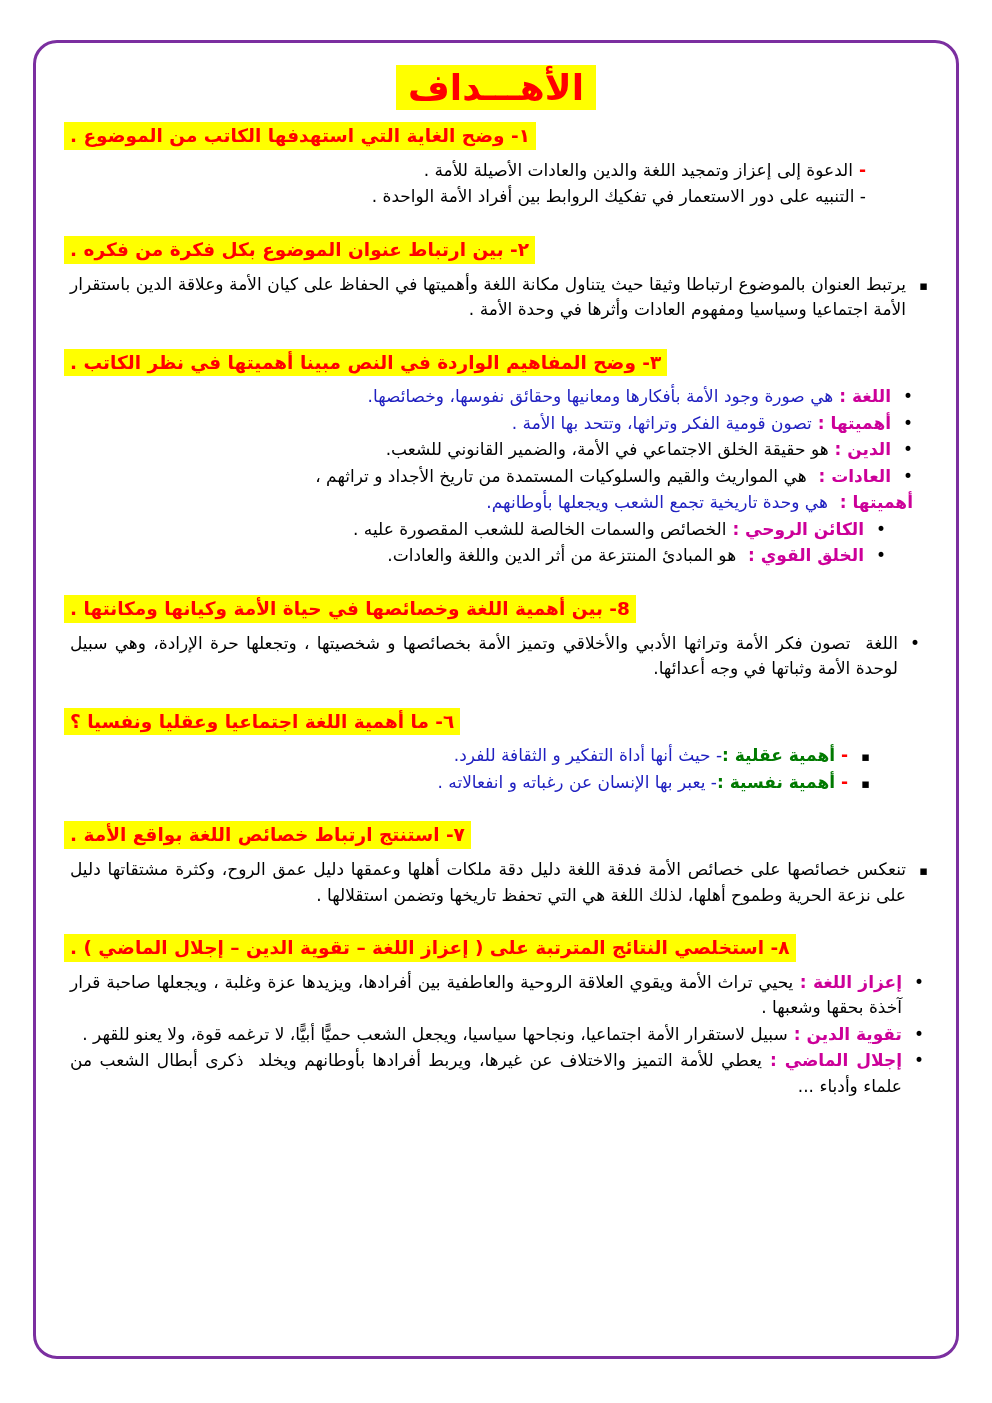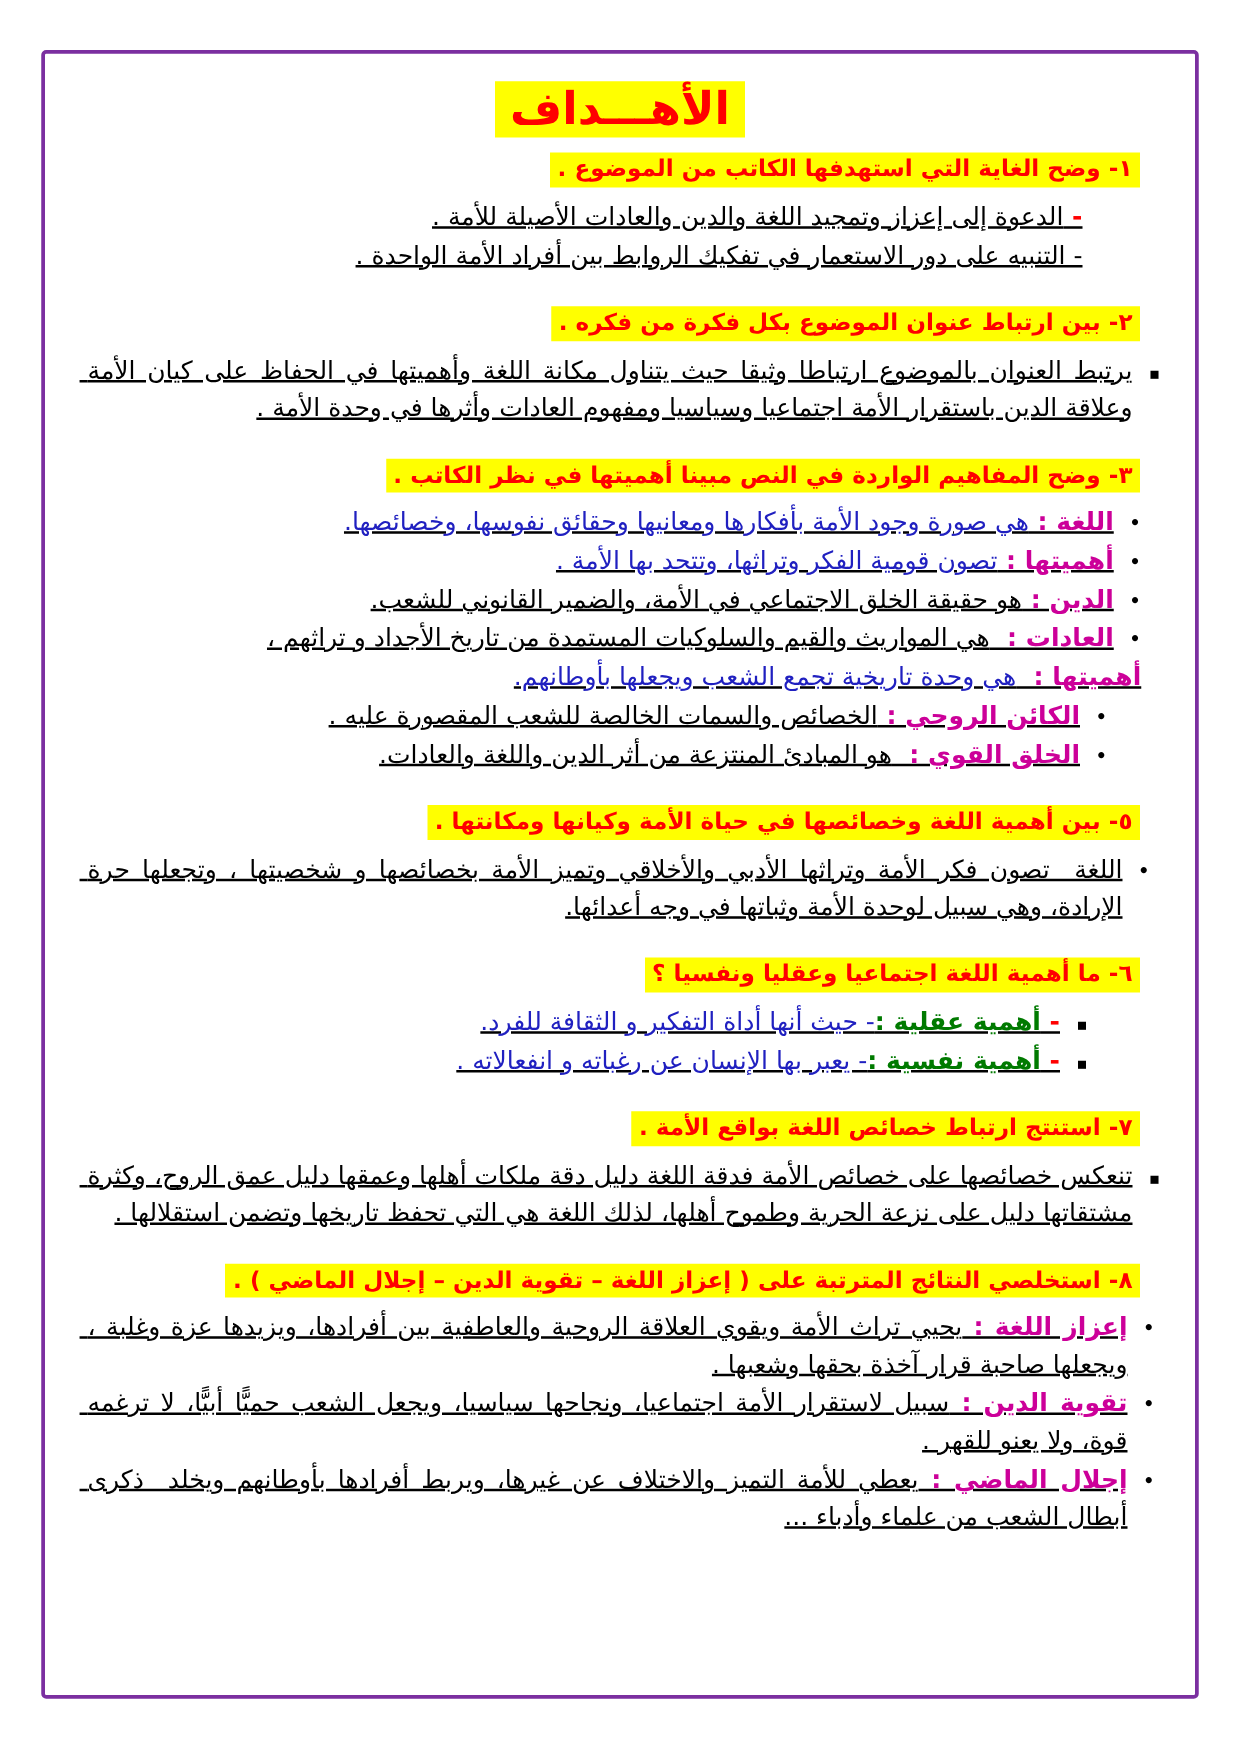--- a/index.html
+++ b/index.html
@@ -2,37 +2,37 @@
 <html lang="ar" dir="rtl" style="--hl: #ffff00; --red: #ff0000; --magenta: #cc0099; --blue: #2020c0; --green: #007a00; --black: #000000; --border: #7b2fa0;"><head>
 <meta charset="utf-8">
 <style>
   html,body{margin:0;padding:0;background:#ffffff;}
   .page{
     position:relative;width:992px;height:1403px;background:#ffffff;
     font-family:"DejaVu Sans",sans-serif;direction:rtl;overflow:hidden;
   }
   .frame{
     position:absolute;top:40px;bottom:44px;left:33px;right:33px;
-    border:3px solid var(--border,#7b2fa0);border-radius:4px;
+    border:3px solid var(--border,#7b2fa0);border-radius:24px;
     padding:22px 28px;box-sizing:border-box;overflow:hidden;
   }
   .title-wrap{text-align:center;margin:0 0 12px 0;}
   .title{
     display:inline-block;background:var(--hl,#ffff00);color:var(--red,#ff0000);
     font-weight:bold;font-size:36px;line-height:1.25;padding:0 12px;
   }
-  .heading-wrap{text-align:right;padding-right:16px;margin:10px 0 8px 0;}
+  .heading-wrap{text-align:left;padding-right:16px;margin:10px 0 8px 0;}
   .section + .section .heading-wrap{margin-top:26px;}
   .heading{
     display:inline-block;background:var(--hl,#ffff00);color:var(--red,#ff0000);
     font-weight:bold;font-size:18.5px;line-height:1.5;padding:0 6px;
   }
   .item{
-    position:relative;font-size:20px;line-height:1.5;color:var(--black,#000);
-    text-align:justify;margin:1px 0;padding-left:6px;text-decoration:underline;
+    position:relative;font-size:17px;line-height:1.5;color:var(--black,#000);
+    text-align:justify;margin:1px 0;padding-left:6px;
   }
   .run{white-space:pre-wrap;}
   .bullet{position:absolute;top:0;color:#000;}
   .b-dot::before{content:"•";font-size:17px;}
   .b-square::before{content:"▪";font-size:13px;}
   .c-black{color:var(--black,#000000);}
   .c-red{color:var(--red,#ff0000);font-weight:bold;}
   .c-blue{color:var(--blue,#2020c0);}
   .c-green{color:var(--green,#007a00);font-weight:bold;}
   .c-magenta{color:var(--magenta,#cc0099);font-weight:bold;}
@@ -59,21 +59,21 @@
           <div class="heading-wrap"><span class="heading">٣- وضح المفاهيم الواردة في النص مبينا أهميتها في نظر الكاتب .</span></div>
           <div class="item" style="padding-right: 37px;"><span class="bullet b-dot" style="right: 15px;"></span><span class="run c-magenta">اللغة : </span><span class="run c-blue">هي صورة وجود الأمة بأفكارها ومعانيها وحقائق نفوسها، وخصائصها.</span></div>
           <div class="item" style="padding-right: 37px;"><span class="bullet b-dot" style="right: 15px;"></span><span class="run c-magenta">أهميتها : </span><span class="run c-blue">تصون قومية الفكر وتراثها، وتتحد بها الأمة .</span></div>
           <div class="item" style="padding-right: 37px;"><span class="bullet b-dot" style="right: 15px;"></span><span class="run c-magenta">الدين : </span><span class="run c-black">هو حقيقة الخلق الاجتماعي في الأمة، والضمير القانوني للشعب.</span></div>
           <div class="item" style="padding-right: 37px;"><span class="bullet b-dot" style="right: 15px;"></span><span class="run c-magenta">العادات :  </span><span class="run c-black">هي المواريث والقيم والسلوكيات المستمدة من تاريخ الأجداد و تراثهم ،</span></div>
           <div class="item" style="padding-right: 15px;"><span class="run c-magenta">أهميتها :  </span><span class="run c-blue">هي وحدة تاريخية تجمع الشعب ويجعلها بأوطانهم.</span></div>
           <div class="item" style="padding-right: 64px;"><span class="bullet b-dot" style="right: 42px;"></span><span class="run c-magenta">الكائن الروحي : </span><span class="run c-black">الخصائص والسمات الخالصة للشعب المقصورة عليه .</span></div>
           <div class="item" style="padding-right: 64px;"><span class="bullet b-dot" style="right: 42px;"></span><span class="run c-magenta">الخلق القوي :  </span><span class="run c-black">هو المبادئ المنتزعة من أثر الدين واللغة والعادات.</span></div>
         </div>
         <div class="section">
-          <div class="heading-wrap"><span class="heading">٥- بين أهمية اللغة وخصائصها في حياة الأمة وكيانها ومكانتها .</span></div>
+          <div class="heading-wrap"><span class="heading">8- بين أهمية اللغة وخصائصها في حياة الأمة وكيانها ومكانتها .</span></div>
           <div class="item" style="padding-right: 30px;"><span class="bullet b-dot" style="right: 8px;"></span><span class="run c-black">اللغة  تصون فكر الأمة وتراثها الأدبي والأخلاقي وتميز الأمة بخصائصها و شخصيتها ، وتجعلها حرة الإرادة، وهي سبيل لوحدة الأمة وثباتها في وجه أعدائها.</span></div>
         </div>
         <div class="section">
           <div class="heading-wrap"><span class="heading">٦-   ما أهمية اللغة اجتماعيا وعقليا ونفسيا ؟</span></div>
           <div class="item" style="padding-right: 80px;"><span class="bullet b-square" style="right: 58px;"></span><span class="run c-red">- </span><span class="run c-green">أهمية عقلية :</span><span class="run c-blue">- حيث أنها أداة التفكير و الثقافة للفرد.</span></div>
           <div class="item" style="padding-right: 80px;"><span class="bullet b-square" style="right: 58px;"></span><span class="run c-red">- </span><span class="run c-green">أهمية نفسية :</span><span class="run c-blue">- يعبر بها الإنسان عن رغباته و انفعالاته .</span></div>
         </div>
         <div class="section">
           <div class="heading-wrap"><span class="heading">٧- استنتج ارتباط خصائص اللغة بواقع الأمة .</span></div>
           <div class="item" style="padding-right: 22px;"><span class="bullet b-square" style="right: 0px;"></span><span class="run c-black">تنعكس خصائصها على خصائص الأمة فدقة اللغة دليل دقة ملكات أهلها وعمقها دليل عمق الروح، وكثرة مشتقاتها دليل على نزعة الحرية وطموح أهلها، لذلك اللغة هي التي تحفظ تاريخها وتضمن استقلالها .</span></div>

